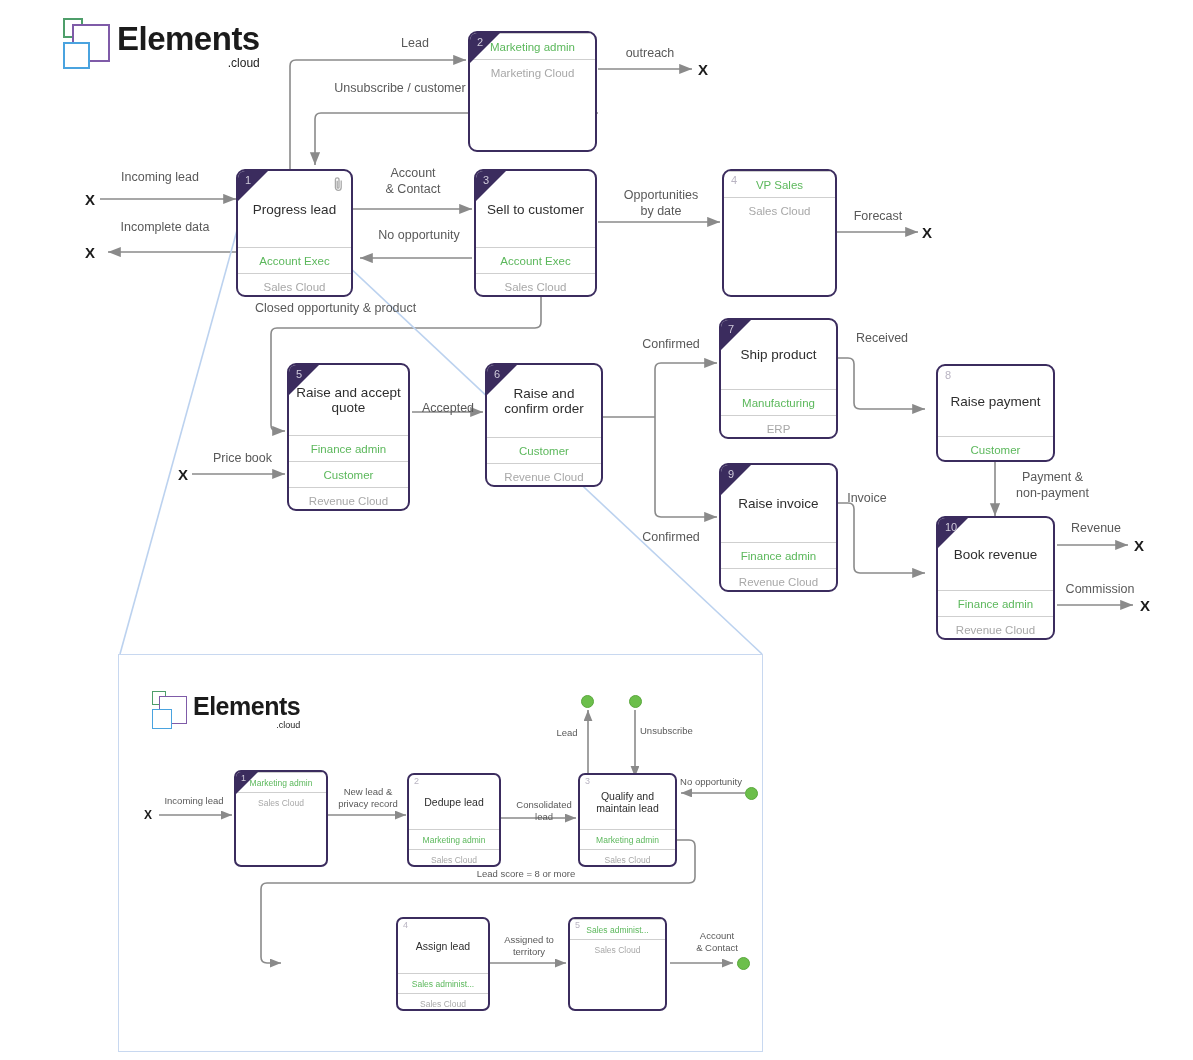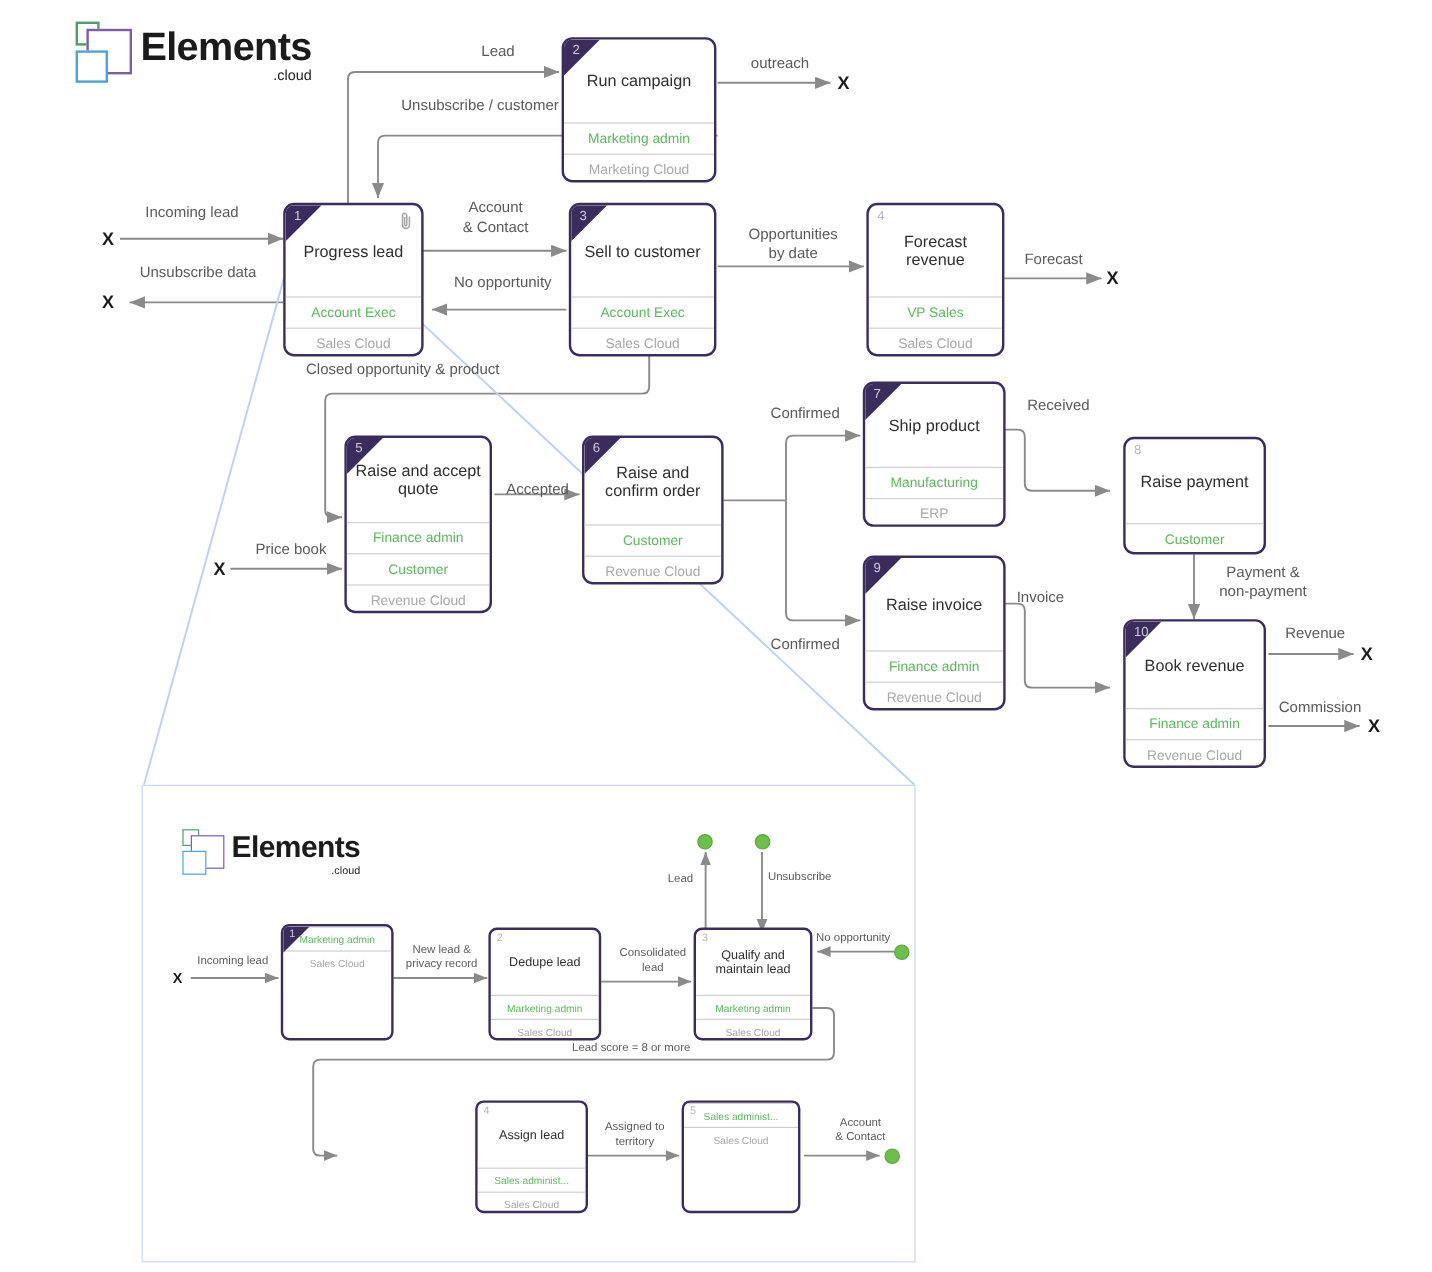--- a/index.html
+++ b/index.html
@@ -122,36 +122,34 @@
     <path d="M8.2 4.4 L8.2 11.4 a2.9 2.9 0 0 1 -5.8 0 L2.4 3.6 a1.8 1.8 0 0 1 3.6 0 L6 11.2 a0.9 0.9 0 0 1 -1.8 0 L4.2 4.8" fill="none" stroke="#a8a8a8" stroke-width="1.3"></path>
   </svg>
   <div class="title" style="height:76px;">Progress lead</div>
   <div class="row role" style="height:26px;">Account Exec</div>
   <div class="row sys" style="height:26px;">Sales Cloud</div>
 </div>
 
 <div class="pbox" style="left:468px;top:31px;width:129px;height:121px;">
   <div class="corner"></div>
   <div class="num">2</div>
-  <div class="title" style="height:69px;">Run campaign</div>
   <div class="row role" style="height:26px;">Marketing admin</div>
   <div class="row sys" style="height:26px;">Marketing Cloud</div>
 </div>
 
 <div class="pbox" style="left:474px;top:169px;width:123px;height:128px;">
   <div class="corner"></div>
   <div class="num">3</div>
   <div class="title" style="height:76px;">Sell to customer</div>
   <div class="row role" style="height:26px;">Account Exec</div>
   <div class="row sys" style="height:26px;">Sales Cloud</div>
 </div>
 
 <div class="pbox" style="left:722px;top:169px;width:115px;height:128px;">
   <div class="num plain">4</div>
-  <div class="title" style="height:76px;">Forecast revenue</div>
   <div class="row role" style="height:26px;">VP Sales</div>
   <div class="row sys" style="height:26px;">Sales Cloud</div>
 </div>
 
 <div class="pbox" style="left:287px;top:363px;width:123px;height:148px;">
   <div class="corner"></div>
   <div class="num">5</div>
   <div class="title" style="height:70px;">Raise and accept quote</div>
   <div class="row role" style="height:26px;">Finance admin</div>
   <div class="row role" style="height:26px;">Customer</div>
@@ -193,21 +191,21 @@
   <div class="num">10</div>
   <div class="title" style="height:72px;">Book revenue</div>
   <div class="row role" style="height:26px;">Finance admin</div>
   <div class="row sys" style="height:26px;">Revenue Cloud</div>
 </div>
 
 <div class="lbl" style="left:385px;top:36px;width:60px;">Lead</div>
 <div class="lbl" style="left:610px;top:46px;width:80px;">outreach</div>
 <div class="lbl" style="left:320px;top:81px;width:160px;">Unsubscribe / customer</div>
 <div class="lbl" style="left:100px;top:170px;width:120px;">Incoming lead</div>
-<div class="lbl" style="left:100px;top:220px;width:130px;">Unsubscribe data</div>
+<div class="lbl" style="left:100px;top:220px;width:130px;">Incomplete data</div>
 <div class="lbl" style="left:368px;top:166px;width:90px;">Account
 &amp; Contact</div>
 <div class="lbl" style="left:364px;top:228px;width:110px;">No opportunity</div>
 <div class="lbl" style="left:606px;top:188px;width:110px;">Opportunities
 by date</div>
 <div class="lbl" style="left:838px;top:209px;width:80px;">Forecast</div>
 <div class="lbl" style="left:255px;top:301px;width:220px;text-align:left;">Closed opportunity &amp; product</div>
 <div class="lbl" style="left:200px;top:451px;width:85px;">Price book</div>
 <div class="lbl" style="left:414px;top:401px;width:68px;">Accepted</div>
 <div class="lbl" style="left:632px;top:337px;width:78px;">Confirmed</div>
@@ -302,21 +300,21 @@
 
   <div class="pbox" style="left:449px;top:262px;width:99px;height:94px;">
     <div class="num plain">5</div>
     <div class="row role" style="height:20px;">Sales administ...</div>
     <div class="row sys" style="height:20px;">Sales Cloud</div>
   </div>
 
   <div class="lbl" style="left:35px;top:140px;width:80px;">Incoming lead</div>
   <div class="lbl" style="left:209px;top:131px;width:80px;">New lead &amp;
 privacy record</div>
-  <div class="lbl" style="left:381px;top:134px;width:88px;">Consolidated
+  <div class="lbl" style="left:381px;top:144px;width:88px;">Consolidated
 lead</div>
   <div class="lbl" style="left:427px;top:72px;width:42px;">Lead</div>
   <div class="lbl" style="left:521px;top:70px;width:74px;text-align:left;">Unsubscribe</div>
   <div class="lbl" style="left:549px;top:121px;width:86px;">No opportunity</div>
   <div class="lbl" style="left:342px;top:213px;width:130px;">Lead score = 8 or more</div>
   <div class="lbl" style="left:373px;top:279px;width:74px;">Assigned to
 territory</div>
   <div class="lbl" style="left:562px;top:275px;width:72px;">Account
 &amp; Contact</div>
 

